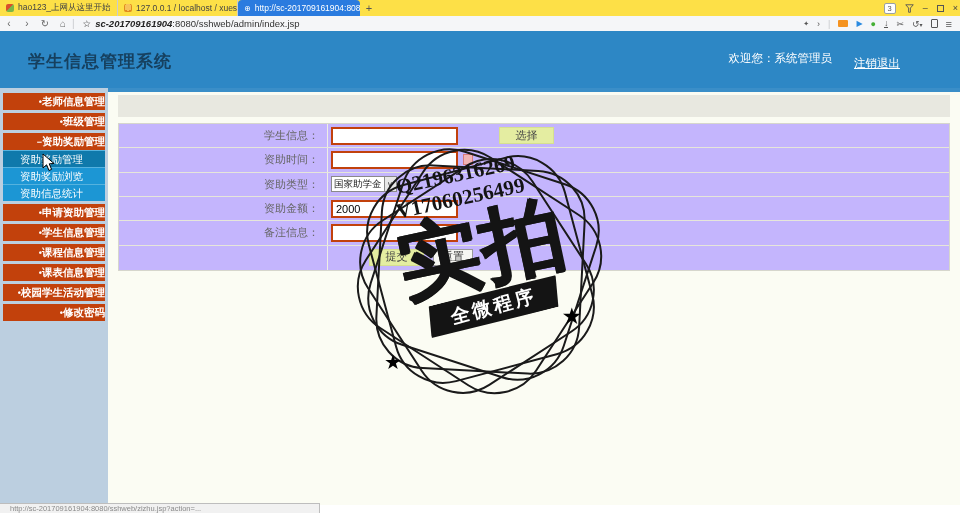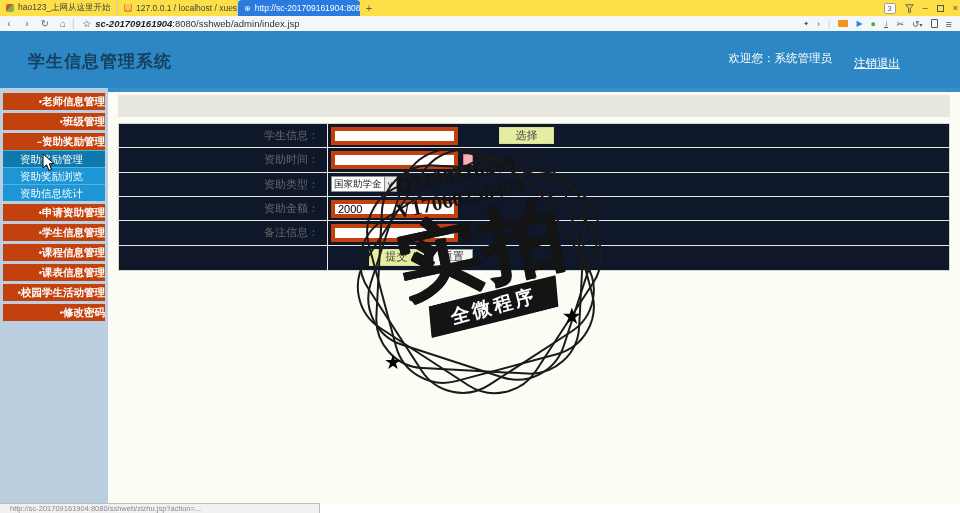--- a/index.html
+++ b/index.html
@@ -54,28 +54,28 @@
   .menu-item.expanded { margin-bottom:0; }
   .sub-item { margin:0 3px; height:17px; line-height:17px; background:#1c96d4; color:#fff; font-size:10.5px;
               padding-left:17px; border-top:1px solid #55b2de; cursor:pointer; white-space:nowrap; }
   .sub-item.selected { background:#0f79ab; }
   .sub-gap { height:3px; }
 
   
   .content { position:absolute; left:108px; top:88px; width:852px; height:417px; background:#fbfcf3;
              border-top:4px solid #3a8ec8; }
   .graybar { position:absolute; left:10px; top:3px; width:832px; height:22px; background:#e8e8e0; }
-  .formtable { position:absolute; left:10px; top:31px; width:832px; height:148px; background:#0f172a;
+  .formtable { position:absolute; left:10px; top:31px; width:832px; height:148px; background:#c4b5fd;
                border:1px solid #d6d6cc; display:grid; grid-template-rows:repeat(6,1fr); }
   .frow { display:flex; align-items:center; border-bottom:1px solid #e6e6da; }
   .frow:last-child { border-bottom:none; }
   .fl { width:209px; flex:0 0 209px; text-align:right; padding-right:8px; font-size:11px; color:#666;
         border-right:1px solid #eeeee4; align-self:stretch; display:flex; align-items:center; justify-content:flex-end; }
   .fv { display:flex; align-items:center; padding-left:3px; gap:5px; }
-  .tinput { width:127px; height:18px; border:4px solid #c2410c; background:#fff; font-size:11px; padding:0 3px;
+  .tinput { width:127px; height:18px; border:2px solid #c2410c; background:#fff; font-size:11px; padding:0 3px;
             font-family:inherit; }
   .btn-lime { height:17px; min-width:55px; background:#e4eda1; border:1px solid #d6e08f; color:#444;
               font-size:11px; text-align:center; line-height:15px; cursor:pointer; padding:0 12px;margin-left:36px; }
   .btn-gray { height:17px; background:#f6f6f2; border:1px solid #999; color:#444; font-size:11px;
               line-height:15px; padding:0 8px; cursor:pointer; }
   .calicon { width:10px; height:11px; background:#f0b4b4; border:1px solid #d97a7a; }
   .selbox { height:16px; border:1px solid #8a8a8a; background:#fff; display:flex; align-items:center; cursor:pointer; }
   .selbox .stxt { font-size:9.5px; color:#222; padding:12px 2px; }
   .selbox .sarr { width:12px; align-self:stretch; border-left:1px solid #8a8a8a; background:#e8e8e8;
                   font-size:8px; display:flex; align-items:center; justify-content:center; color:#333; }

